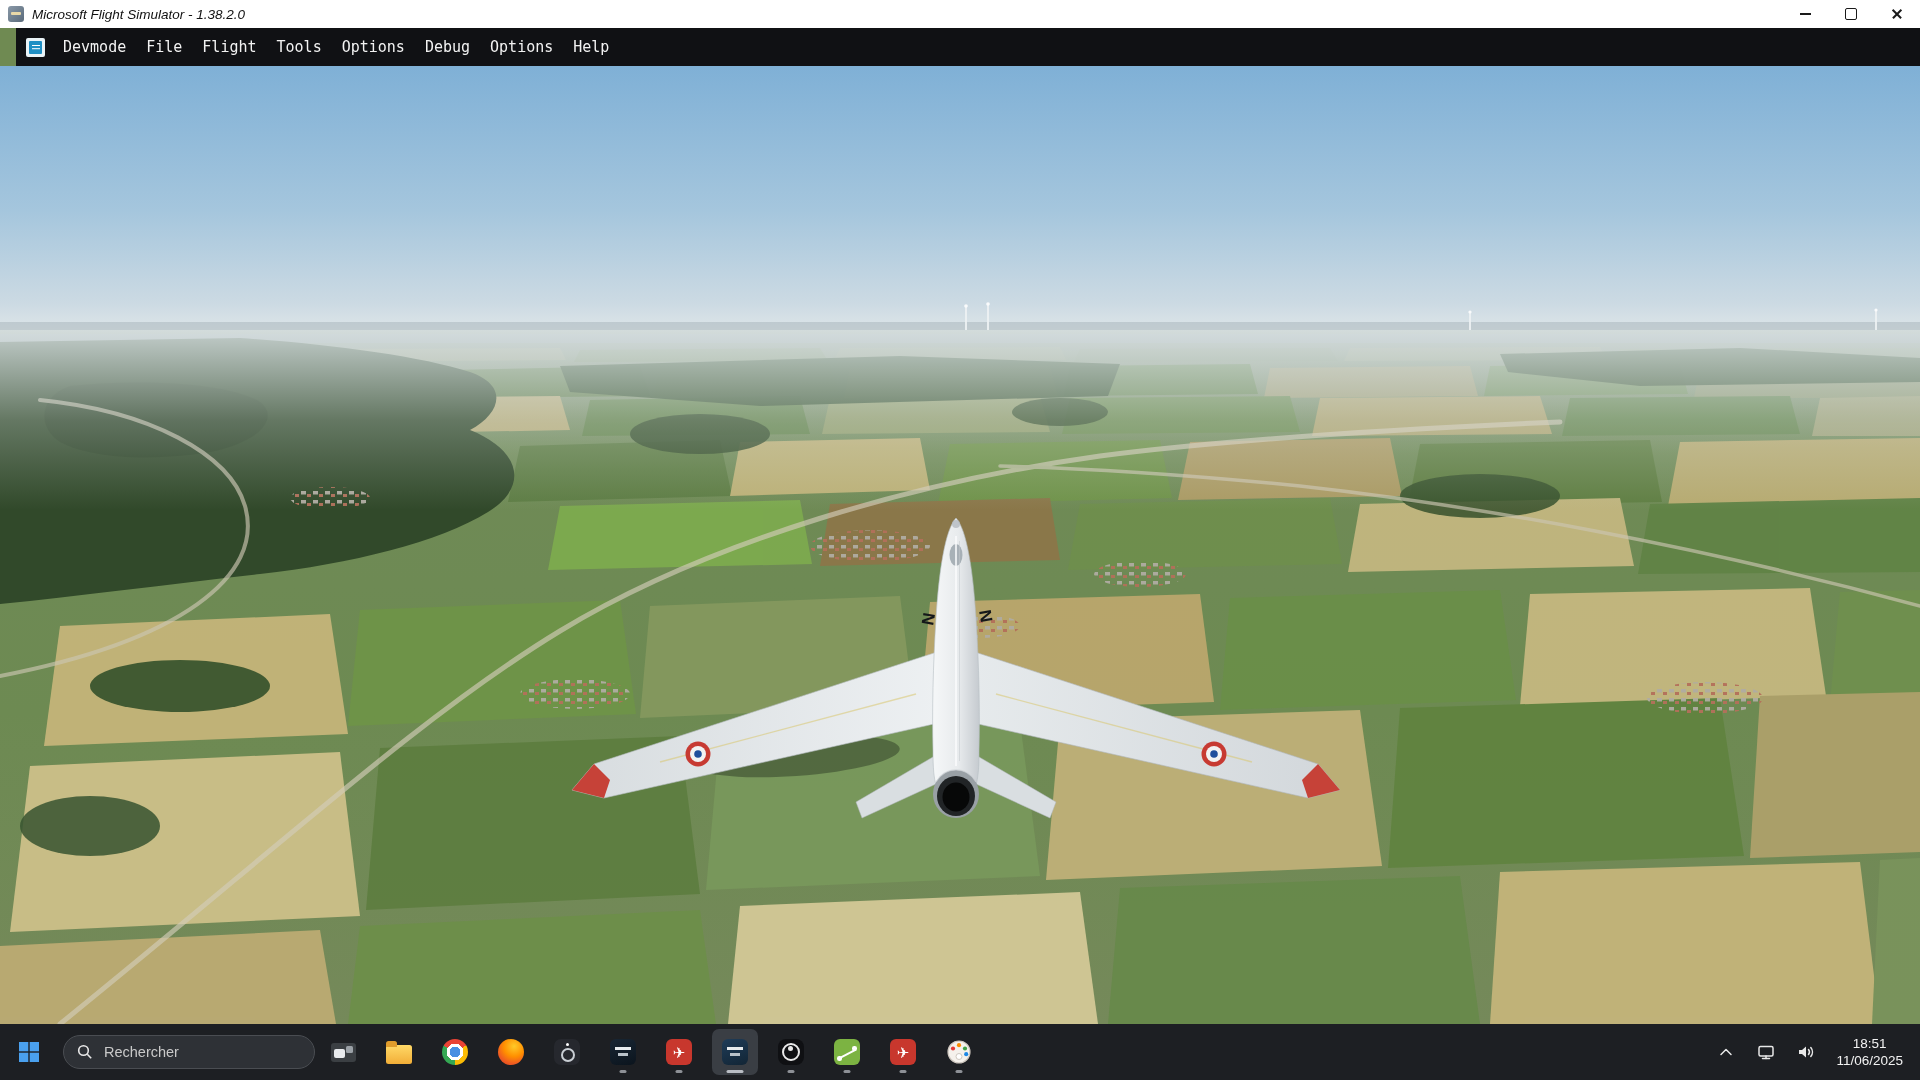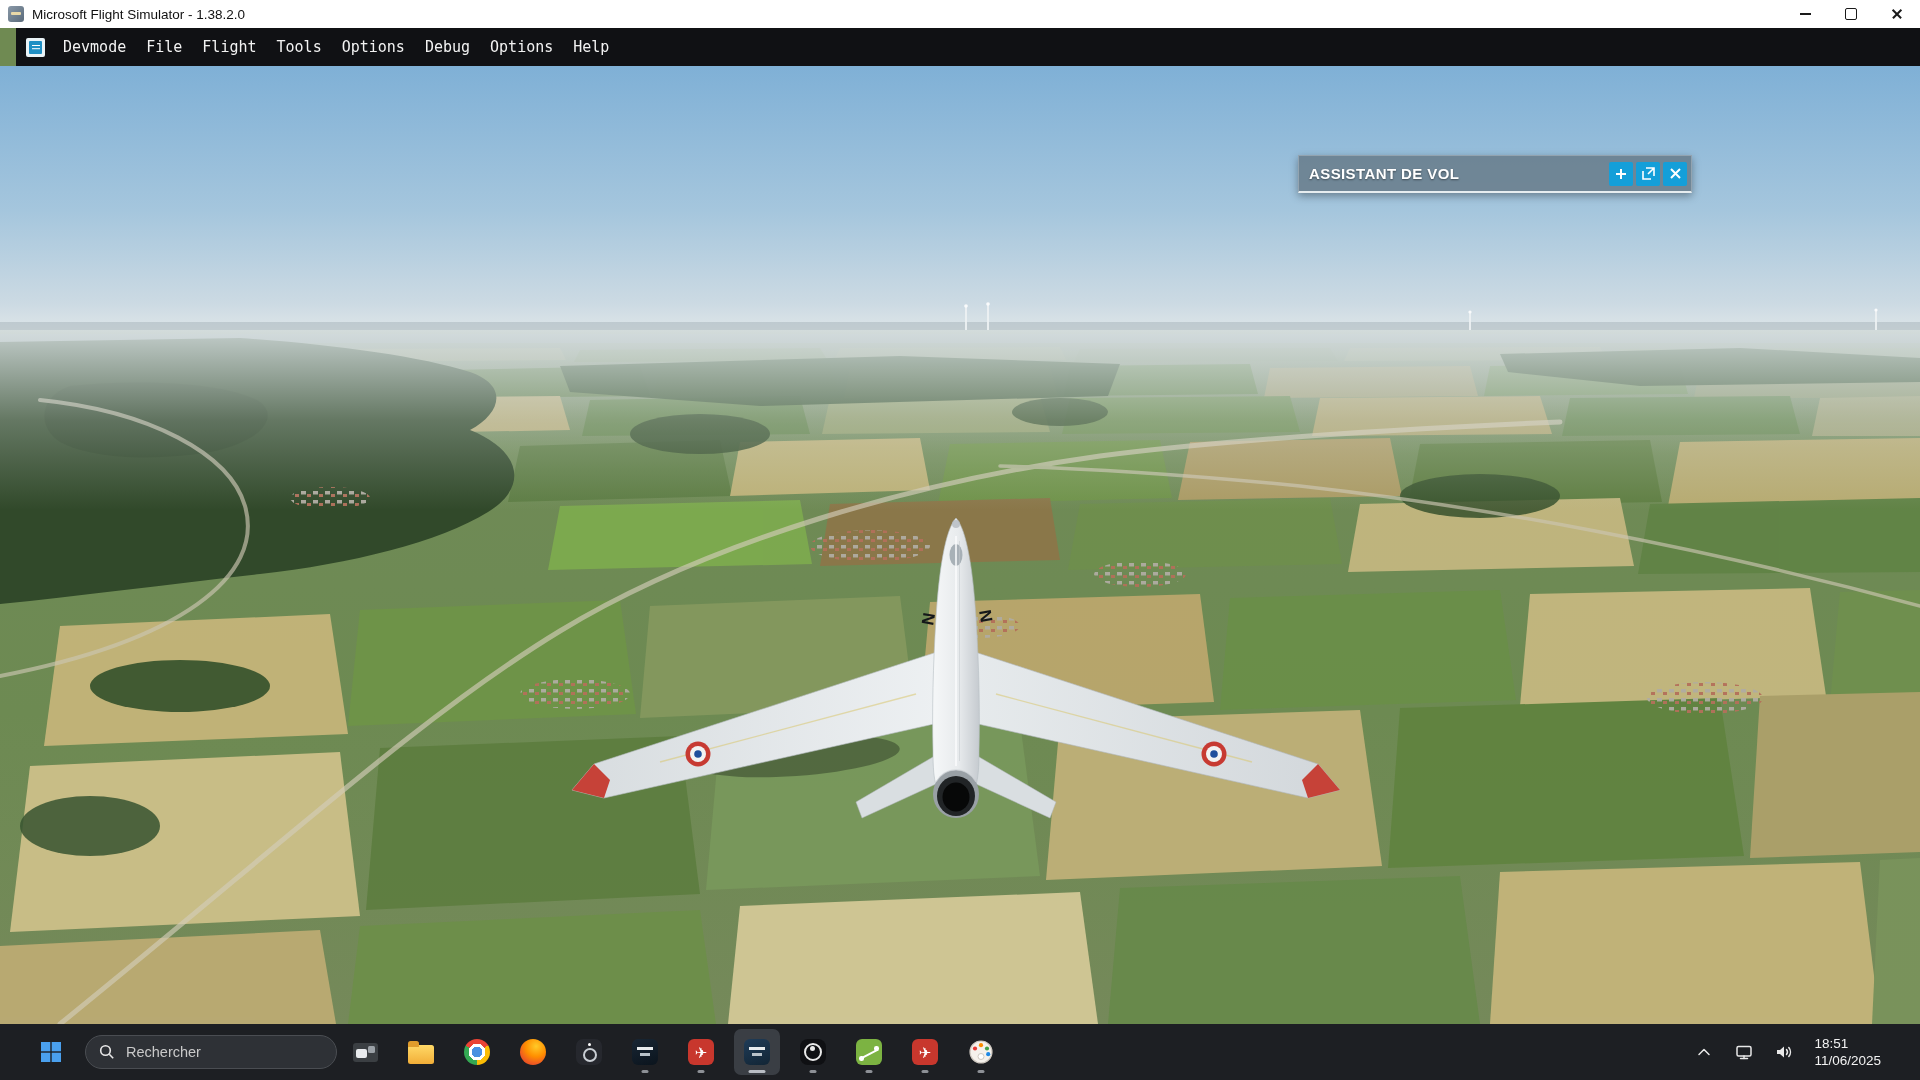--- a/index.html
+++ b/index.html
@@ -1,21 +1,21 @@
 <!DOCTYPE html>
 <html><head>
 <meta charset="utf-8">
 <style>
   html,body{margin:0;padding:0;background:#000;}
   .screen{position:relative;width:1920px;height:1080px;overflow:hidden;
     font-family:"Liberation Sans",sans-serif;background:#6f8a52;}
 
   
   .titlebar{position:absolute;top:0;left:0;width:1920px;height:28px;background:#ffffff;
-    display:flex;align-items:center;padding-left:8px;box-sizing:border-box;z-index:40;}
+    display:flex;align-items:center;padding-left:8px;box-sizing:border-box;z-index:40;font-style:italic;}
   .app-icon{width:16px;height:16px;border-radius:3px;margin-right:8px;
     background:linear-gradient(135deg,#8a99a8,#5a6a7a);position:relative;flex:0 0 auto;}
   .app-icon::after{content:"";position:absolute;left:3px;top:6px;width:10px;height:3px;background:#e8d8a8;border-radius:1px;}
   .tb-title{font-size:13.5px;color:#111;white-space:nowrap;}
   .win-controls{margin-left:auto;display:flex;height:28px;}
   .wc{width:46px;height:28px;display:flex;align-items:center;justify-content:center;background:#fff;border:none;padding:0;cursor:default;}
   .wc-min i{display:block;width:11px;height:2px;background:#1a1a1a;}
   .wc-max i{display:block;width:10px;height:10px;border:1.5px solid #1a1a1a;border-radius:2px;}
   .wc-close i{display:block;position:relative;width:12px;height:12px;}
   .wc-close i::before,.wc-close i::after{content:"";position:absolute;left:0;top:5px;width:12px;height:1.6px;background:#1a1a1a;}
@@ -41,21 +41,21 @@
     border-bottom:2px solid rgba(240,246,248,0.92);box-sizing:border-box;
     display:flex;align-items:center;padding:0 4px 0 10px;box-shadow:0 3px 8px rgba(0,0,0,0.35);}
   .assistant-title{color:#fff;font-weight:bold;font-size:15px;letter-spacing:0.4px;
     text-shadow:0 1px 2px rgba(0,0,0,0.45);flex:1 1 auto;}
   .asst-btn{width:24px;height:24px;margin-left:3px;border:none;border-radius:2px;
     background:#149fd9;display:flex;align-items:center;justify-content:center;padding:0;cursor:default;}
   .asst-btn svg{display:block;}
 
   
   .taskbar{position:absolute;left:0;bottom:0;width:1920px;height:56px;background:#1d1f23;
-    display:flex;align-items:center;padding:0 23px;box-sizing:border-box;z-index:50;}
+    display:flex;align-items:center;padding:0 1px;box-sizing:border-box;z-index:50;}
   .tbtn{position:relative;width:46px;height:46px;border:none;background:transparent;border-radius:7px;
     display:flex;align-items:center;justify-content:center;padding:0;margin:0 5px;cursor:default;flex:0 0 auto;}
   .tbtn.active-slot{background:#3a3e44;}
   .tbtn .run{position:absolute;bottom:2px;left:50%;transform:translateX(-50%);
     width:7px;height:3px;border-radius:2px;background:#8d9096;}
   .tbtn .run.wide{width:17px;background:#b9bdc4;}
   .search-pill{height:34px;width:252px;margin-left:6px;border-radius:17px;background:#2e3136;
     border:1px solid #4a4d52;display:flex;align-items:center;padding:0 13px;gap:9px;box-sizing:border-box;flex:0 0 auto;}
   .search-pill input{background:transparent;border:none;outline:none;color:#d6d6d6;font-size:14.5px;width:170px;
     font-family:"Liberation Sans",sans-serif;}
@@ -85,21 +85,21 @@
   .ic-obs::before{content:"";position:absolute;left:4px;top:4px;width:14px;height:14px;border:2px solid #e9e9e9;border-radius:50%;}
   .ic-obs::after{content:"";position:absolute;left:10px;top:7px;width:5px;height:5px;border-radius:50%;background:#e9e9e9;}
   .ic-nav{width:26px;height:26px;border-radius:6px;background:#7cb342;position:relative;overflow:hidden;}
   .ic-nav::before{content:"";position:absolute;left:4px;top:14px;width:19px;height:2px;background:#fff;transform:rotate(-28deg);}
   .ic-nav::after{content:"";position:absolute;left:3px;top:17px;width:4.5px;height:4.5px;border-radius:50%;background:#fff;
     box-shadow:15px -10px 0 #fff;}
 
   
   .tray{margin-left:auto;display:flex;align-items:center;gap:4px;padding-right:8px;}
   .tray .tbtn{width:34px;height:40px;margin:0 1px;}
-  .clock{color:#f2f2f2;font-size:13.5px;text-align:left;line-height:17px;padding:4px 8px;border-radius:6px;}
+  .clock{color:#f2f2f2;font-size:13.5px;text-align:center;line-height:17px;padding:4px 8px;border-radius:6px;}
 
   
   .s-ic{stroke:#e8e8e8;fill:none;stroke-width:1.5;stroke-linecap:round;stroke-linejoin:round;}
 </style>
 </head>
 <body>
 
 <div class="screen">
 
   <div class="titlebar">
@@ -318,38 +318,20 @@
         <text x="933" y="560" transform="rotate(-80 933 560)" font-size="17" font-weight="bold" fill="#15181a" font-family="Liberation Sans, sans-serif">N</text>
         <text x="979" y="545" transform="rotate(80 979 545)" font-size="17" font-weight="bold" fill="#15181a" font-family="Liberation Sans, sans-serif">N</text>
 
         <ellipse cx="956" cy="728" rx="23" ry="24" fill="#99a0a5"></ellipse>
         <ellipse cx="956" cy="730" rx="19" ry="20" fill="#212426"></ellipse>
         <ellipse cx="956" cy="731" rx="13.5" ry="14.5" fill="#070808"></ellipse>
         <path d="M936,716 A23,24 0 0 1 976,716" stroke="#cdd2d6" stroke-width="1.2" fill="none" opacity="0.7"></path>
       </g>
     </svg>
 
-    <div class="assistant">
-      <span class="assistant-title">ASSISTANT DE VOL</span>
-      <button class="asst-btn">
-        <svg width="12" height="12" viewBox="0 0 12 12">
-          <path d="M6,1 V11 M1,6 H11" stroke="#fff" stroke-width="2"></path>
-        </svg>
-      </button>
-      <button class="asst-btn">
-        <svg width="13" height="13" viewBox="0 0 13 13">
-          <path d="M1,4 V12 H9 M4,1 H12 V9 M12,1 L6,7" stroke="#fff" stroke-width="1.6" fill="none"></path>
-        </svg>
-      </button>
-      <button class="asst-btn">
-        <svg width="11" height="11" viewBox="0 0 11 11">
-          <path d="M1,1 L10,10 M10,1 L1,10" stroke="#fff" stroke-width="2"></path>
-        </svg>
-      </button>
-    </div>
   </div>
 
   <div class="taskbar">
     <button class="tbtn">
       <svg width="22" height="22" viewBox="0 0 22 22">
         <rect x="1" y="1" width="9.3" height="9.3" fill="#4aa0ee"></rect>
         <rect x="11.7" y="1" width="9.3" height="9.3" fill="#4aa0ee"></rect>
         <rect x="1" y="11.7" width="9.3" height="9.3" fill="#4aa0ee"></rect>
         <rect x="11.7" y="11.7" width="9.3" height="9.3" fill="#4aa0ee"></rect>
       </svg>

